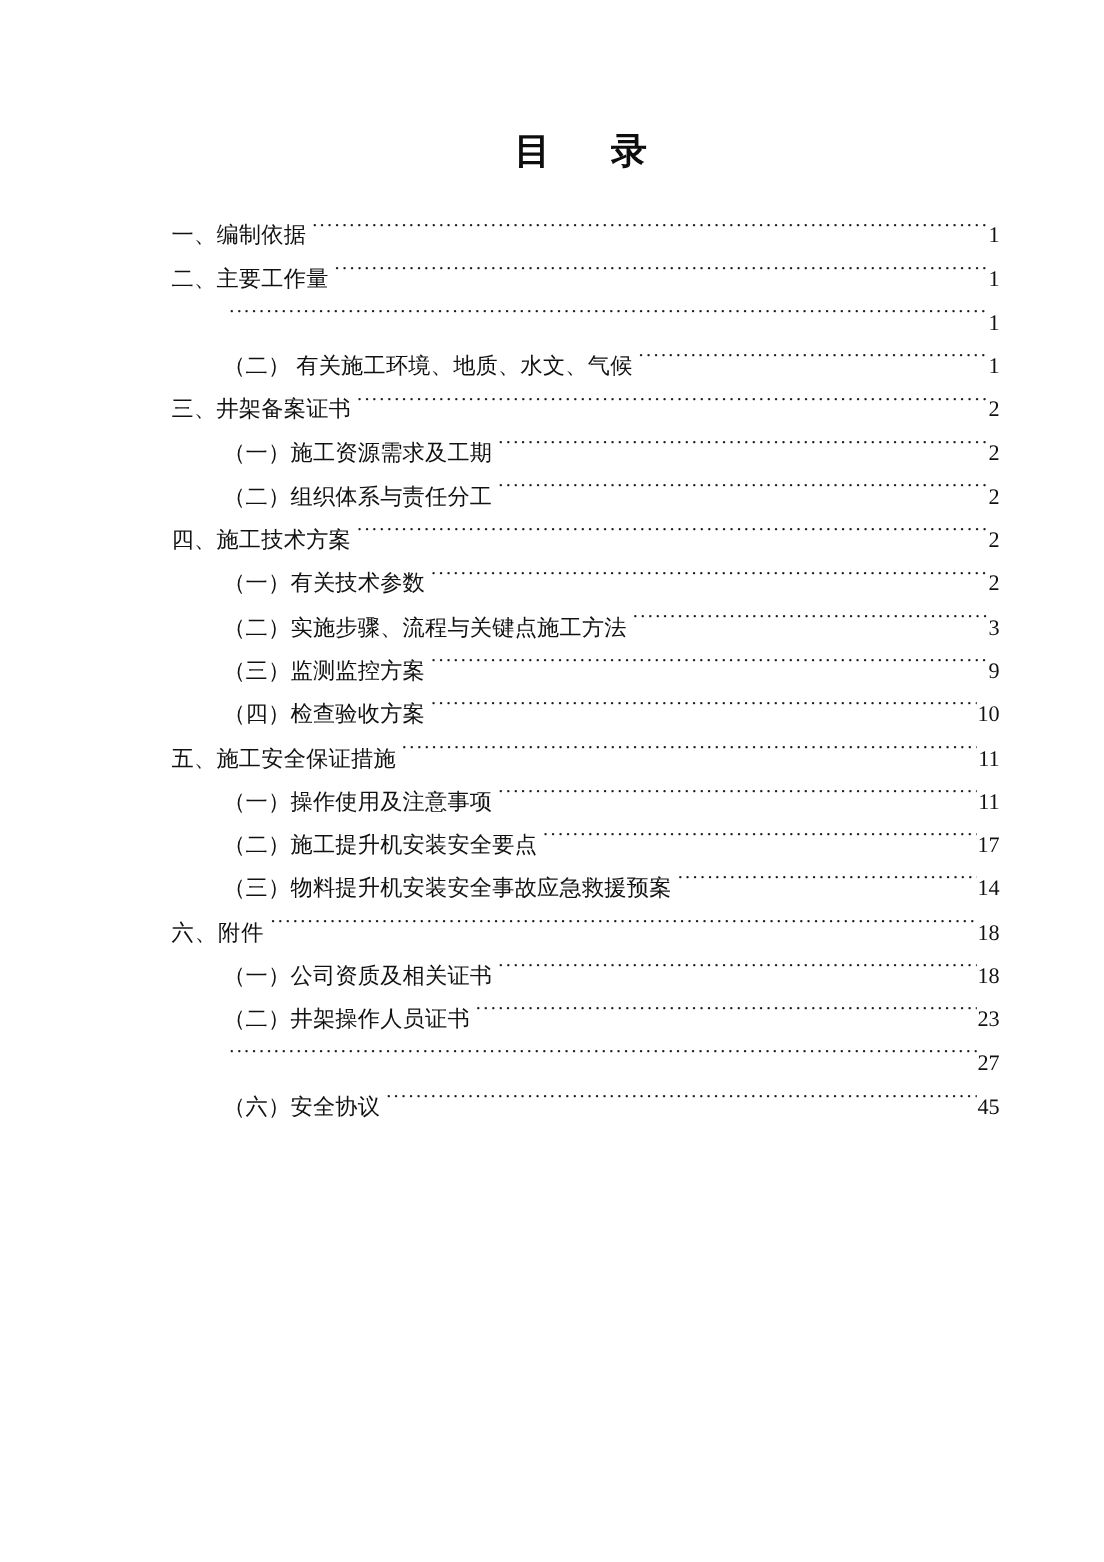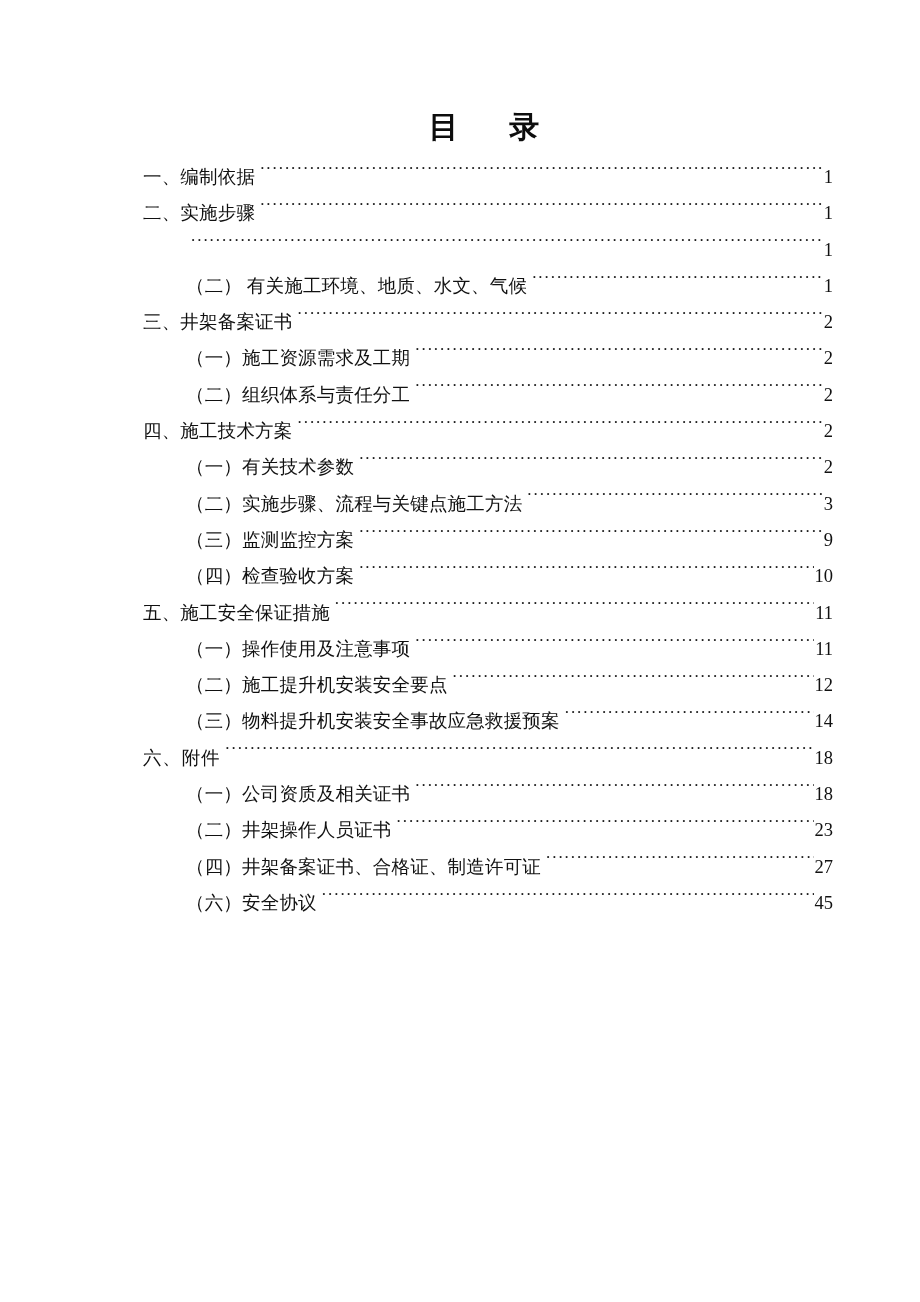--- a/index.html
+++ b/index.html
@@ -33,21 +33,21 @@
     text-indent: 0.34em;
     line-height: 1.25;
     color: #0d0d0d;
     white-space: pre;
     padding-left: 24px;
   }
 
   
   .toc-list {
     position: absolute;
-    top: 159px;
+    top: 179px;
     left: 143px;
     width: 690px;
   }
 
   .toc-row {
     display: flex;
     align-items: baseline;
     height: 36.3px;
     font-size: 18.5px;
     line-height: 36.3px;
@@ -105,21 +105,21 @@
 
   <div class="toc-title">目　录</div>
 
   <div class="toc-list">
       <div class="toc-row level-1">
         <span class="toc-label">一、编制依据</span>
         <span class="toc-leader"></span>
         <span class="toc-page">1</span>
       </div>
       <div class="toc-row level-1">
-        <span class="toc-label">二、实施步骤</span>
+        <span class="toc-label">二、主要工作量</span>
         <span class="toc-leader"></span>
         <span class="toc-page">1</span>
       </div>
       <div class="toc-row level-2">
         <span class="toc-leader"></span>
         <span class="toc-page">1</span>
       </div>
       <div class="toc-row level-2">
         <span class="toc-label">（二） 有关施工环境、地质、水文、气候</span>
         <span class="toc-leader"></span>
@@ -171,21 +171,21 @@
         <span class="toc-page">11</span>
       </div>
       <div class="toc-row level-2">
         <span class="toc-label">（一）操作使用及注意事项</span>
         <span class="toc-leader"></span>
         <span class="toc-page">11</span>
       </div>
       <div class="toc-row level-2">
         <span class="toc-label">（二）施工提升机安装安全要点</span>
         <span class="toc-leader"></span>
-        <span class="toc-page">12</span>
+        <span class="toc-page">17</span>
       </div>
       <div class="toc-row level-2">
         <span class="toc-label">（三）物料提升机安装安全事故应急救援预案</span>
         <span class="toc-leader"></span>
         <span class="toc-page">14</span>
       </div>
       <div class="toc-row level-1 wide-gap">
         <span class="toc-label">六、附件</span>
         <span class="toc-leader"></span>
         <span class="toc-page">18</span>
@@ -194,21 +194,20 @@
         <span class="toc-label">（一）公司资质及相关证书</span>
         <span class="toc-leader"></span>
         <span class="toc-page">18</span>
       </div>
       <div class="toc-row level-2">
         <span class="toc-label">（二）井架操作人员证书</span>
         <span class="toc-leader"></span>
         <span class="toc-page">23</span>
       </div>
       <div class="toc-row level-2">
-        <span class="toc-label">（四）井架备案证书、合格证、制造许可证</span>
         <span class="toc-leader"></span>
         <span class="toc-page">27</span>
       </div>
       <div class="toc-row level-2">
         <span class="toc-label">（六）安全协议</span>
         <span class="toc-leader"></span>
         <span class="toc-page">45</span>
       </div>
     </div>
 

